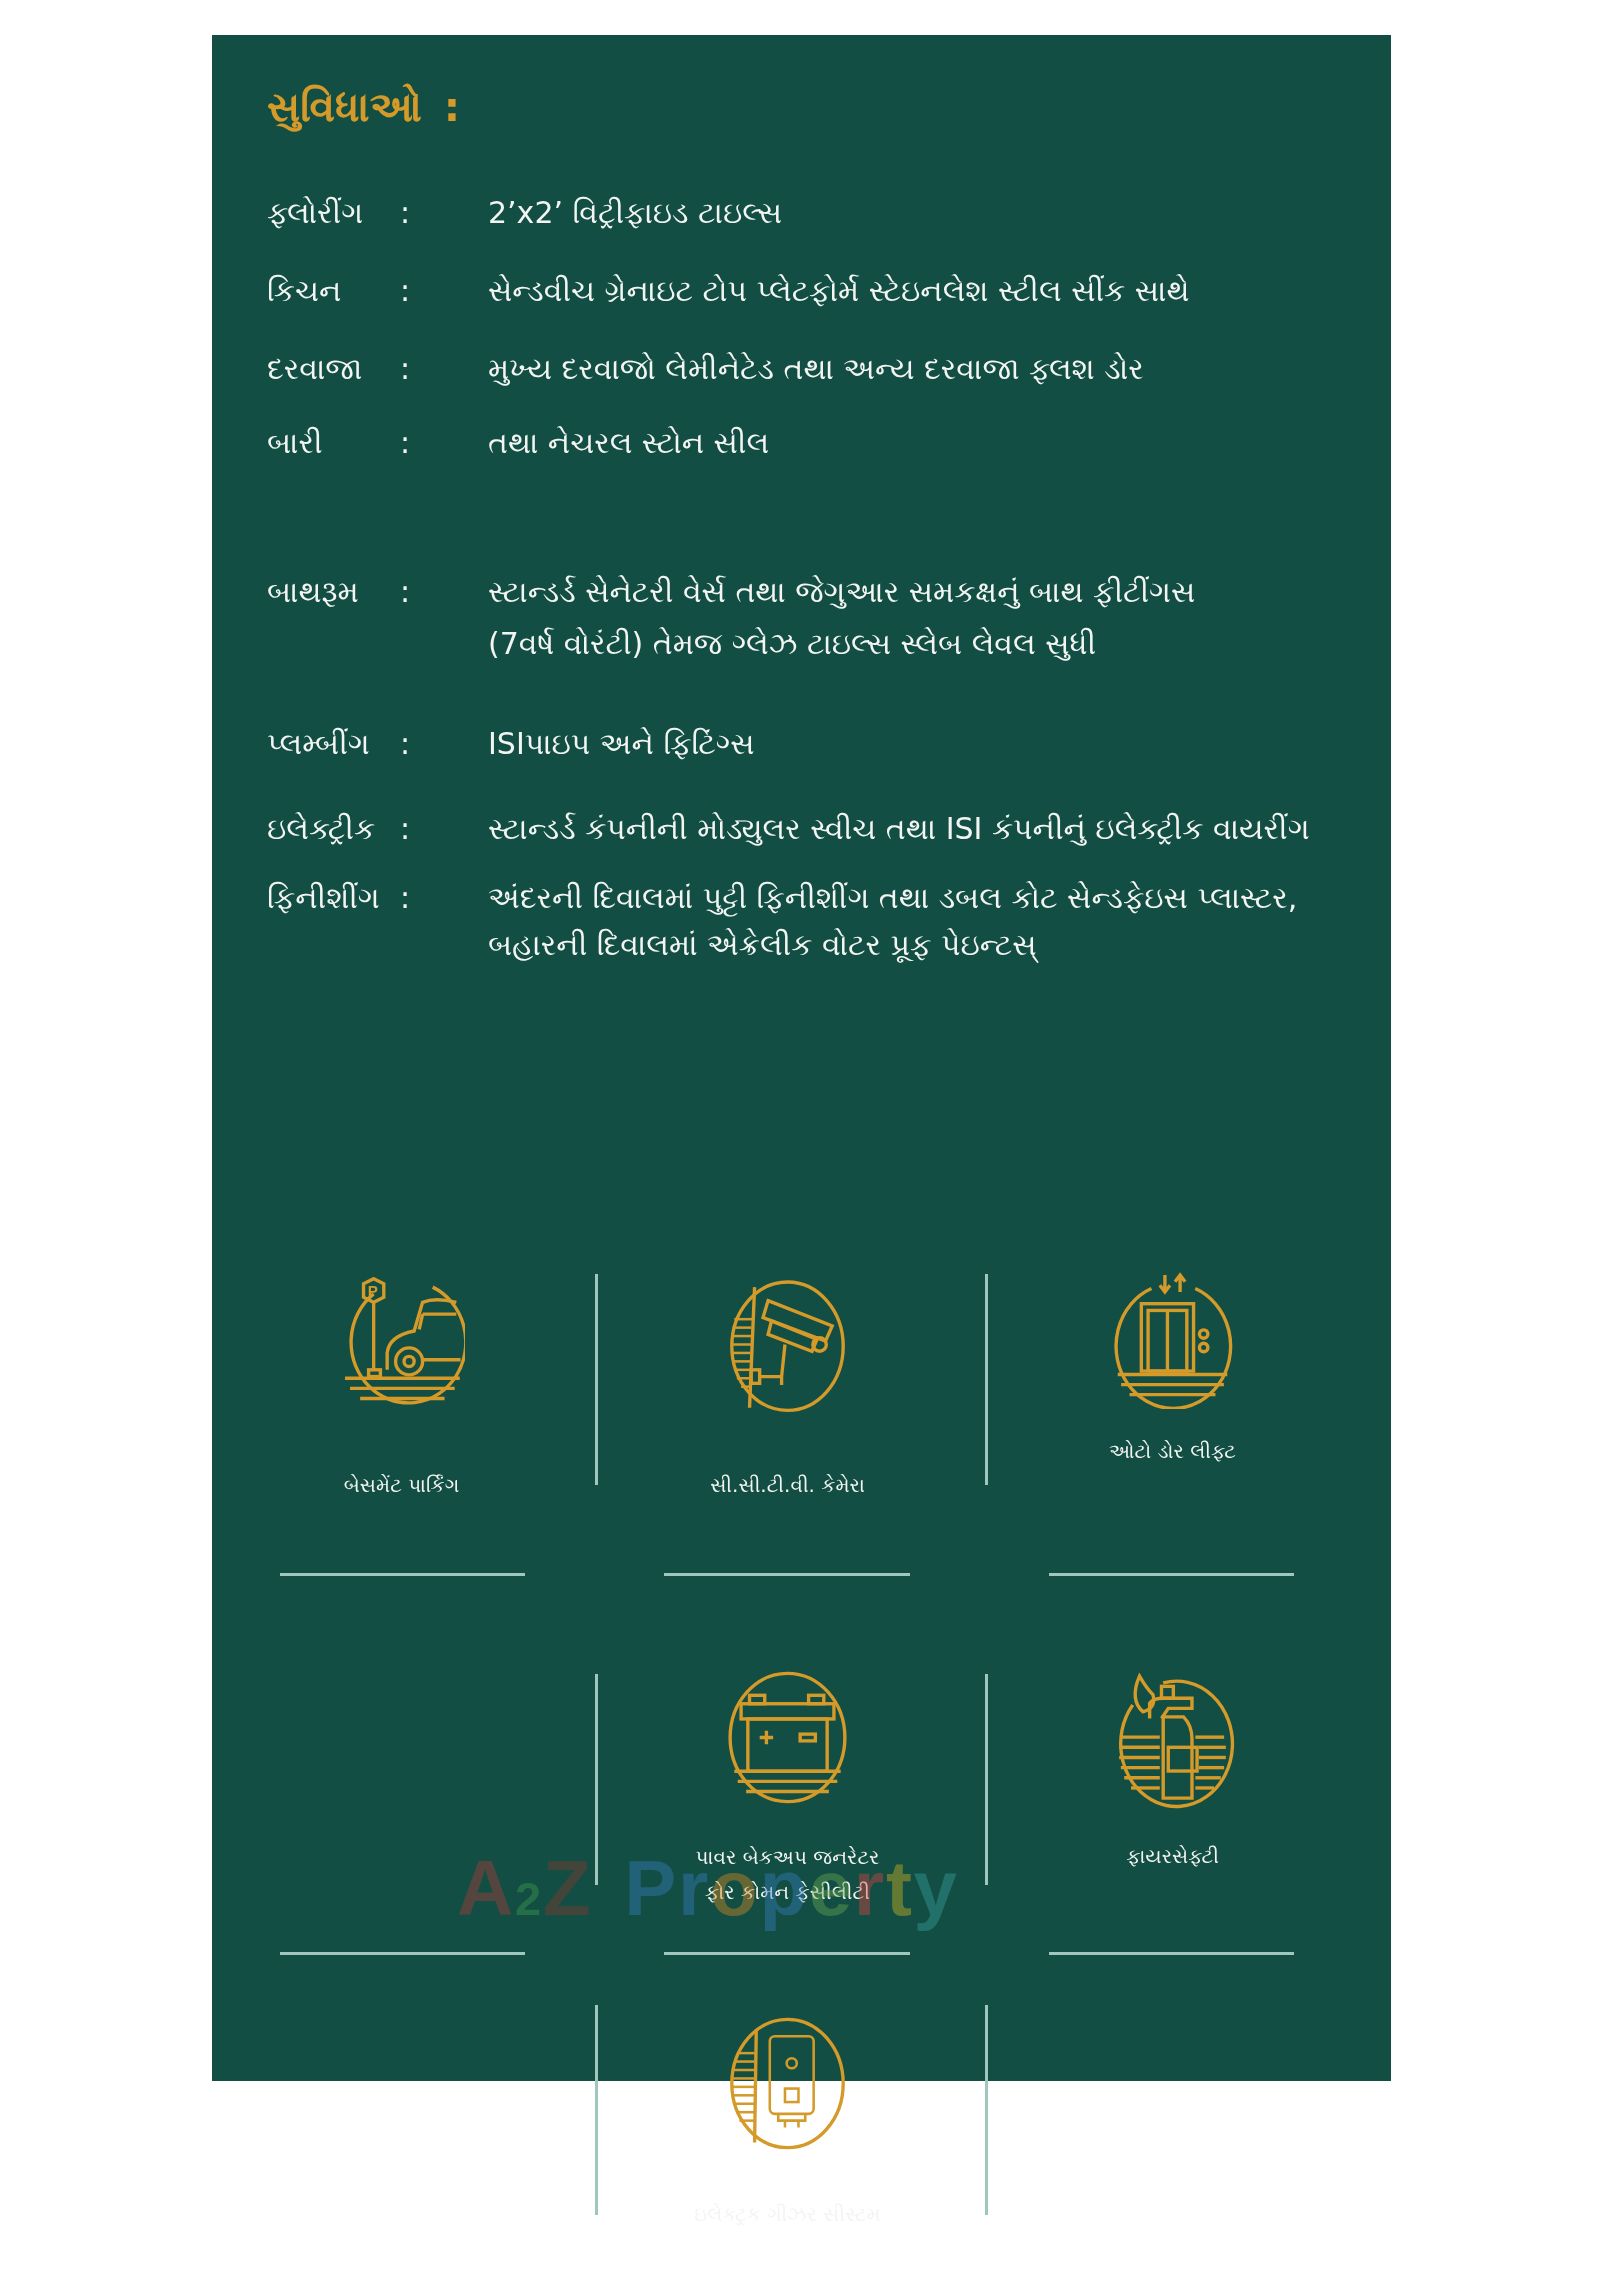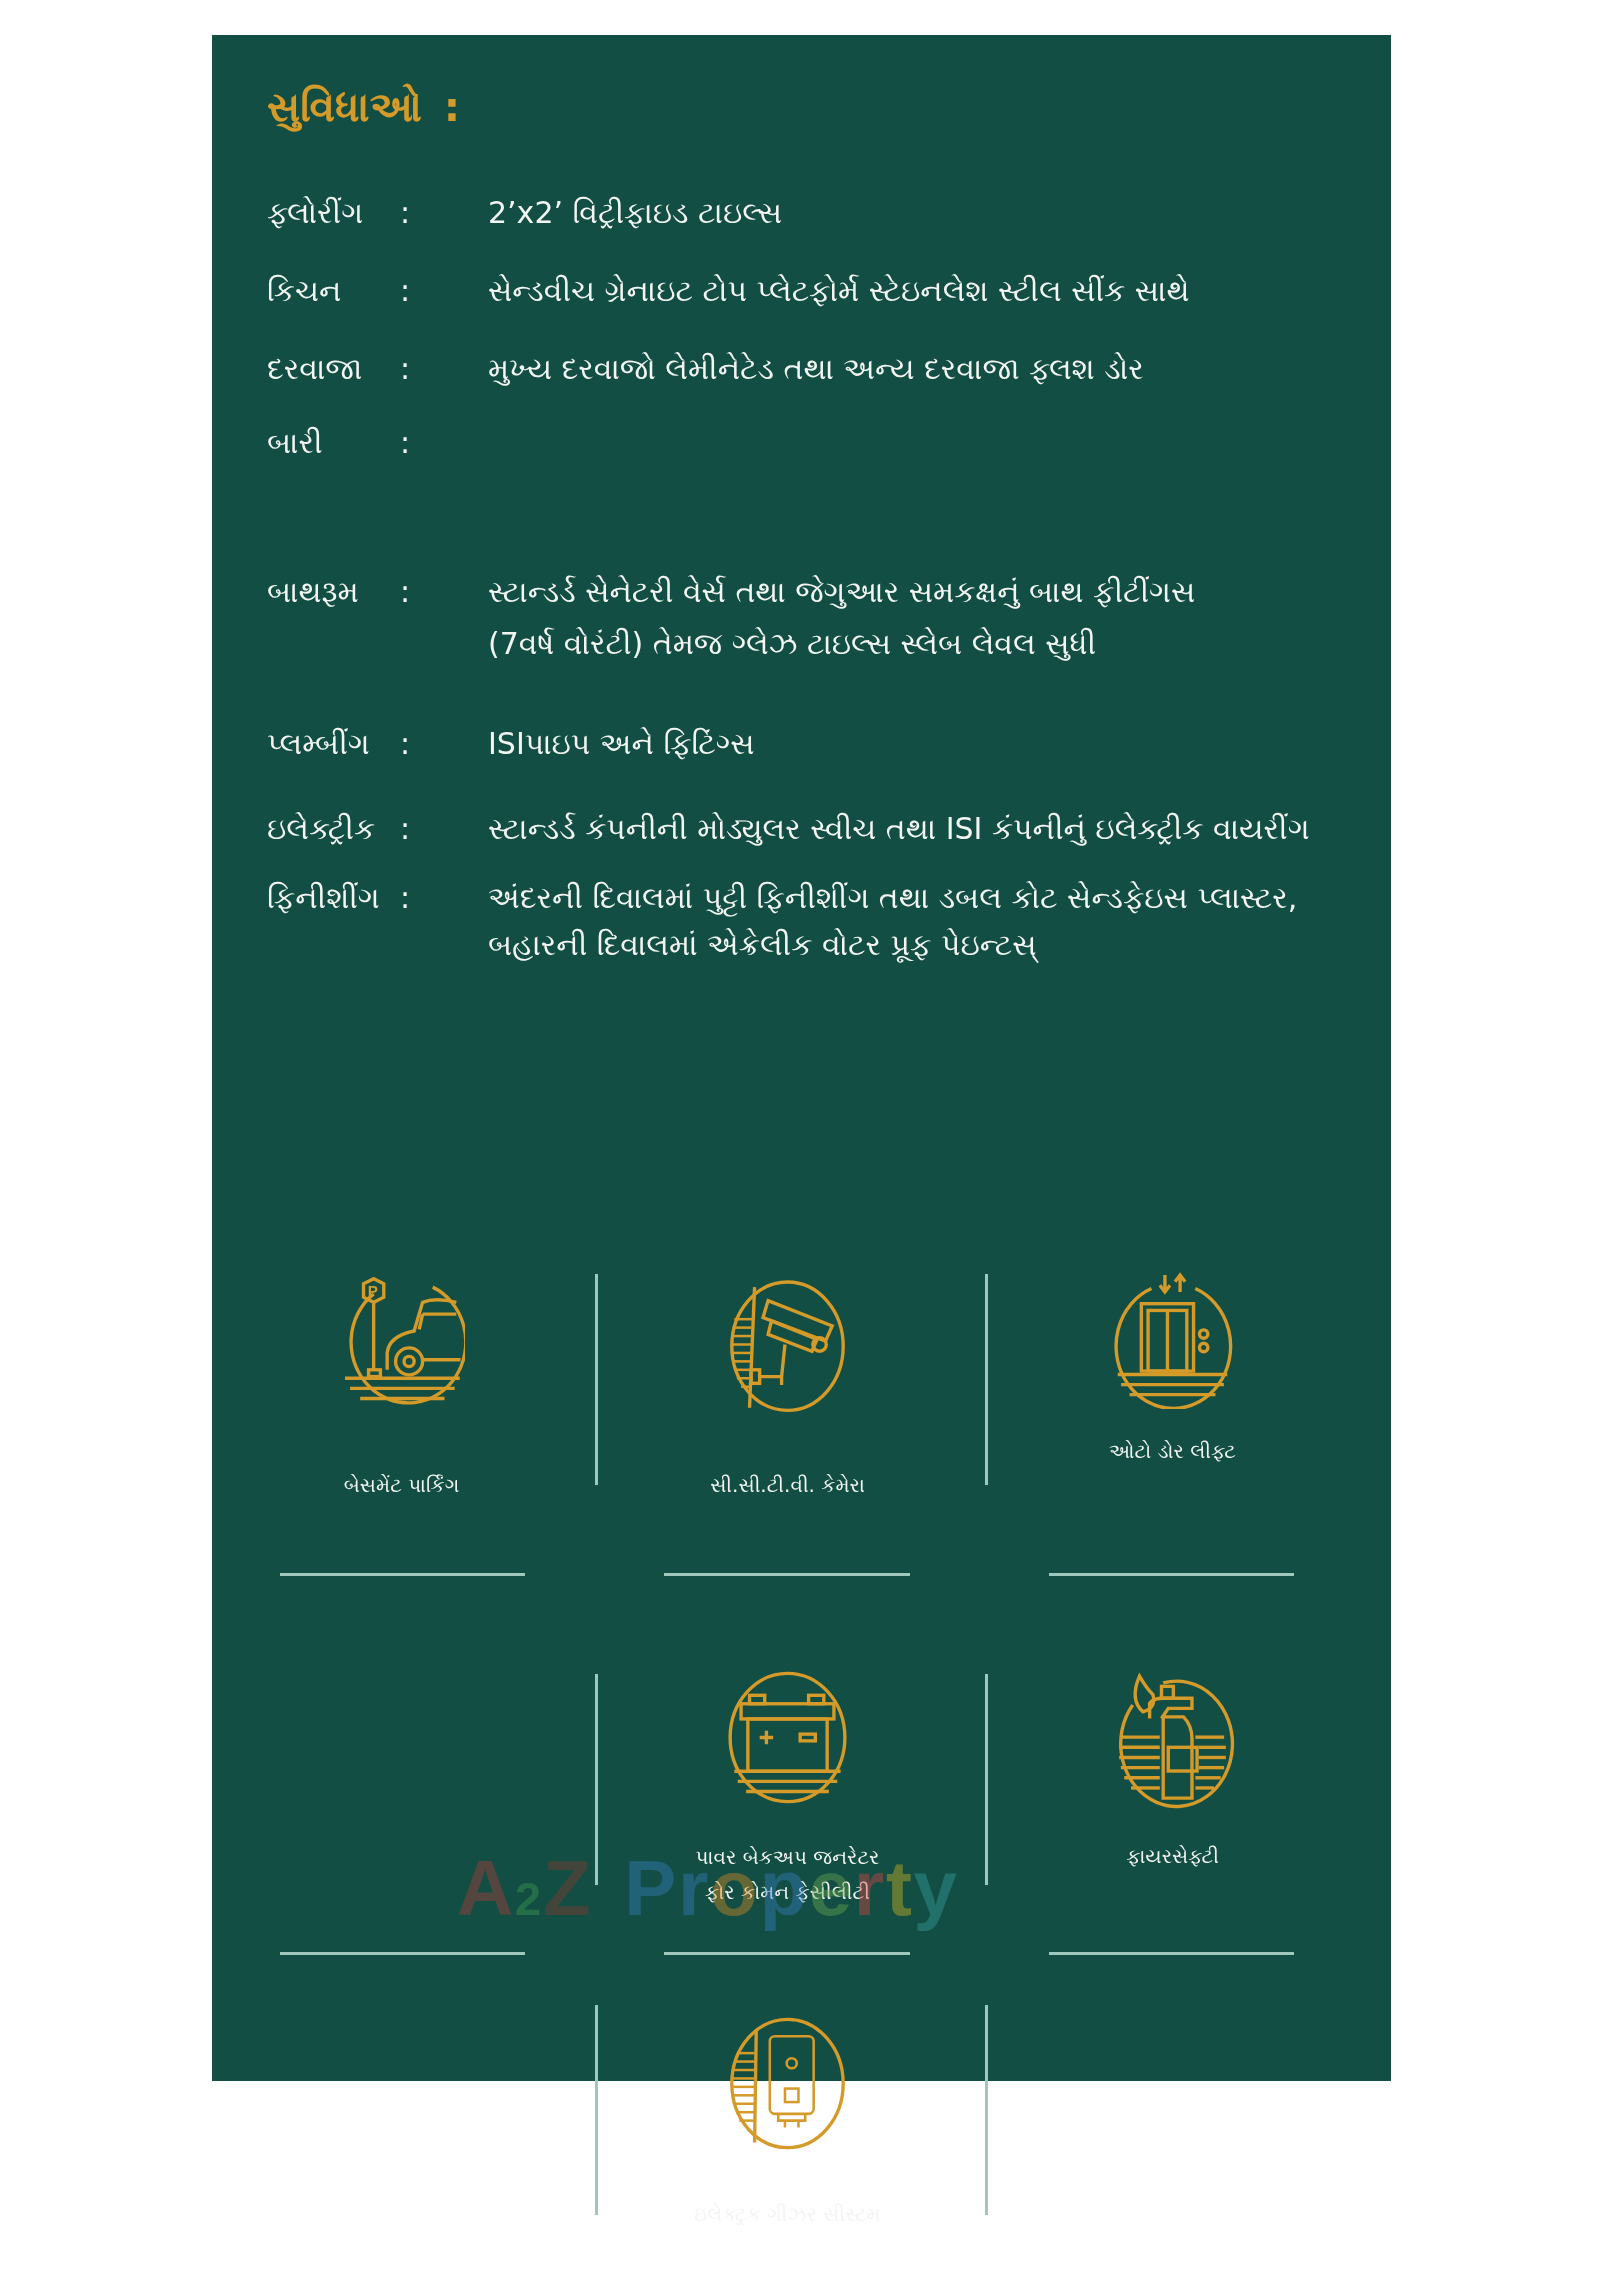--- a/index.html
+++ b/index.html
@@ -75,20 +75,21 @@
     <span class="sep">:</span>
     <div class="val">
       <div>મુખ્ય દરવાજો લેમીનેટેડ તથા અન્ય દરવાજા ફ્લશ ડોર</div>
     </div>
   </div>
 
   <div class="spec-row" style="top:382px">
     <span class="lbl">બારી</span>
     <span class="sep">:</span>
     <div class="val">
+      <div>તથા નેચરલ સ્ટોન સીલ</div>
     </div>
   </div>
 
   <div class="spec-row" style="top:531px">
     <span class="lbl">બાથરૂમ</span>
     <span class="sep">:</span>
     <div class="val">
       <div>સ્ટાન્ડર્ડ સેનેટરી વેર્સ તથા જેગુઆર સમકક્ષનું બાથ ફીટીંગસ</div>
       <div>(7વર્ષ વોરંટી) તેમજ ગ્લેઝ ટાઇલ્સ સ્લેબ લેવલ સુધી</div>
     </div>

